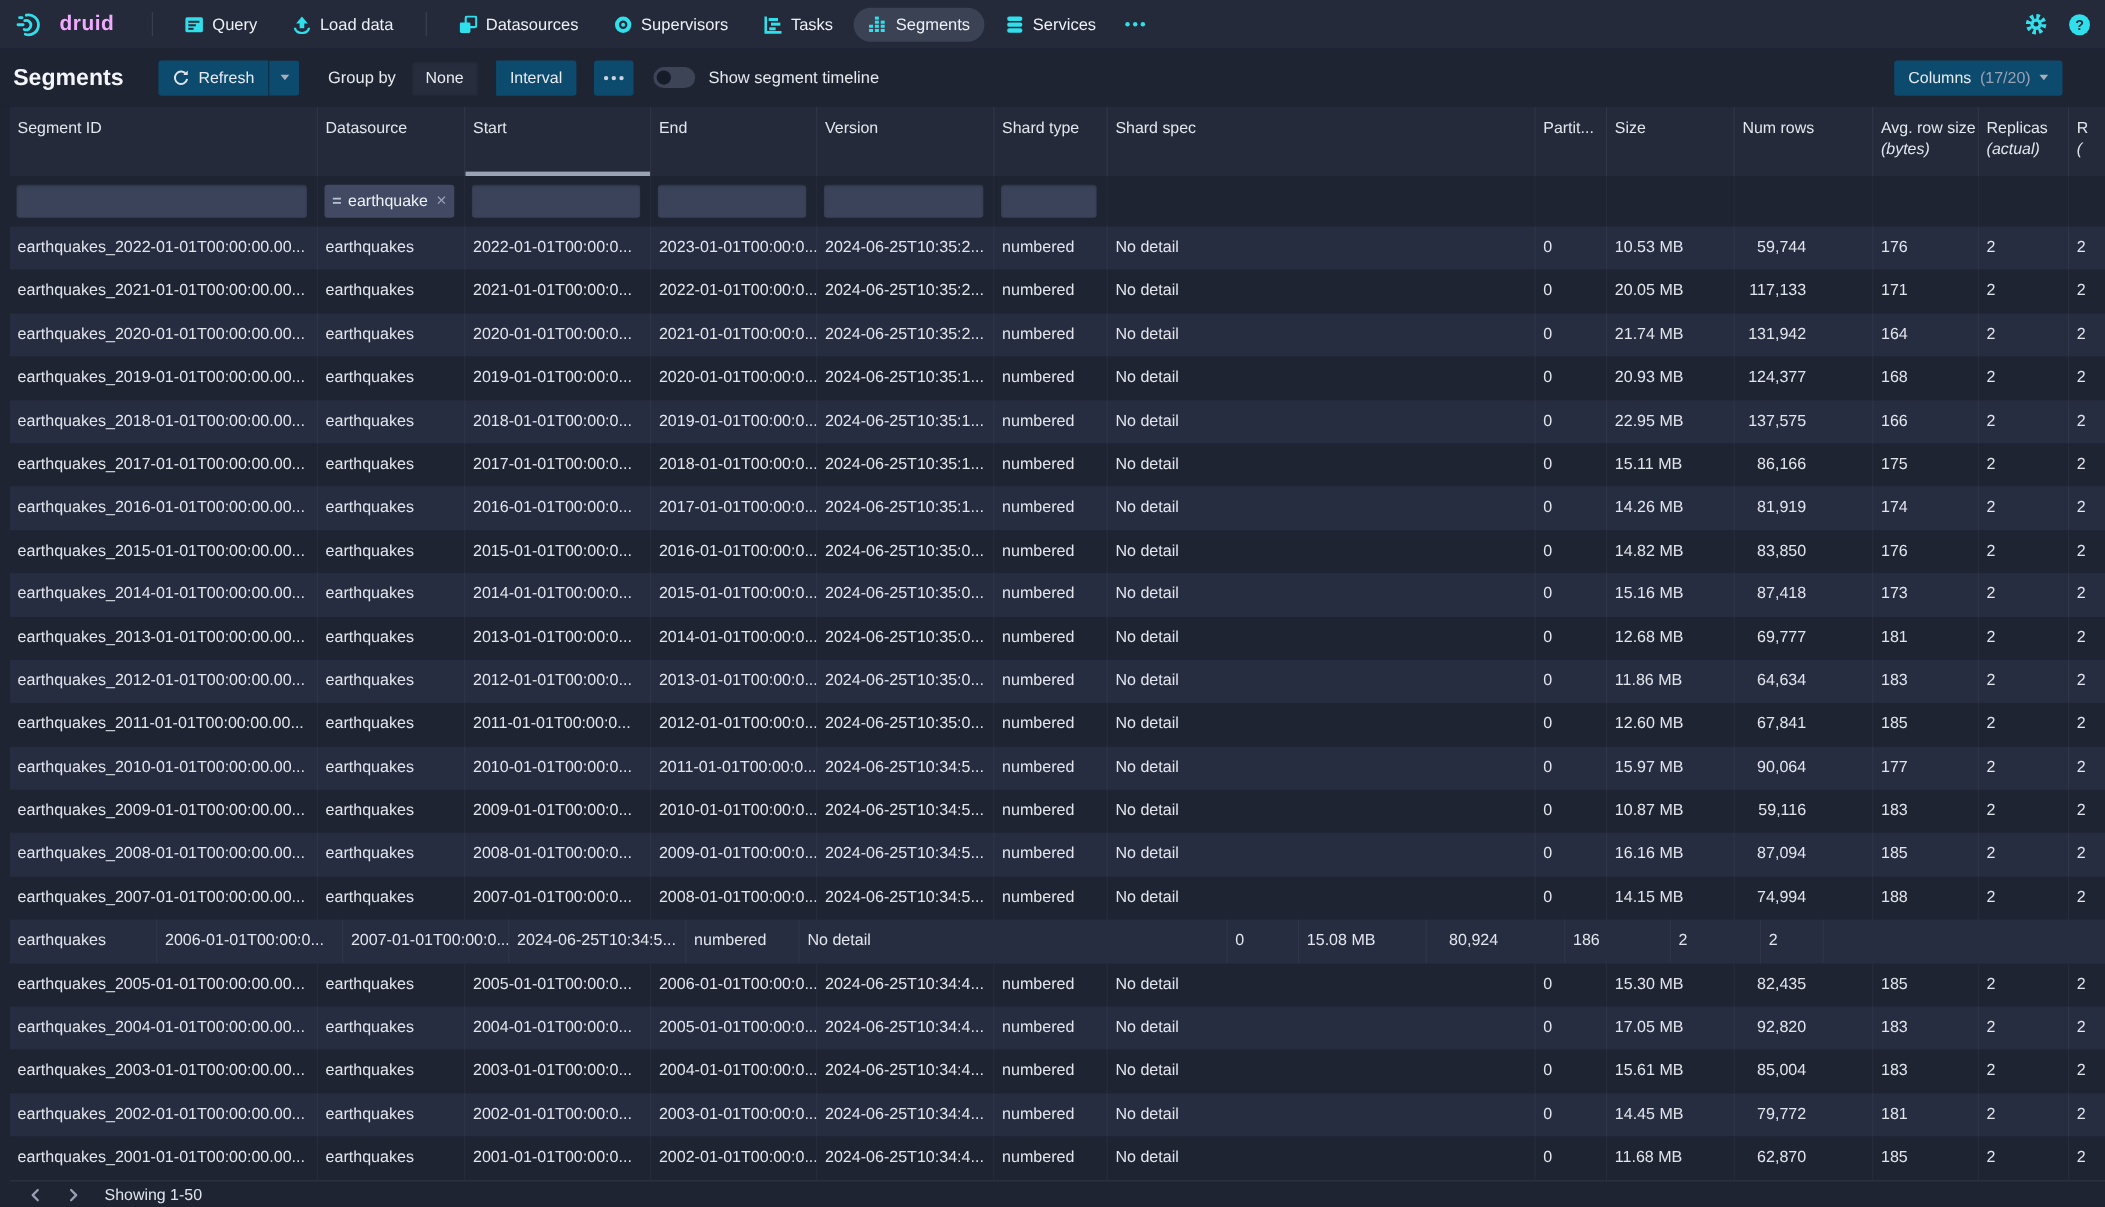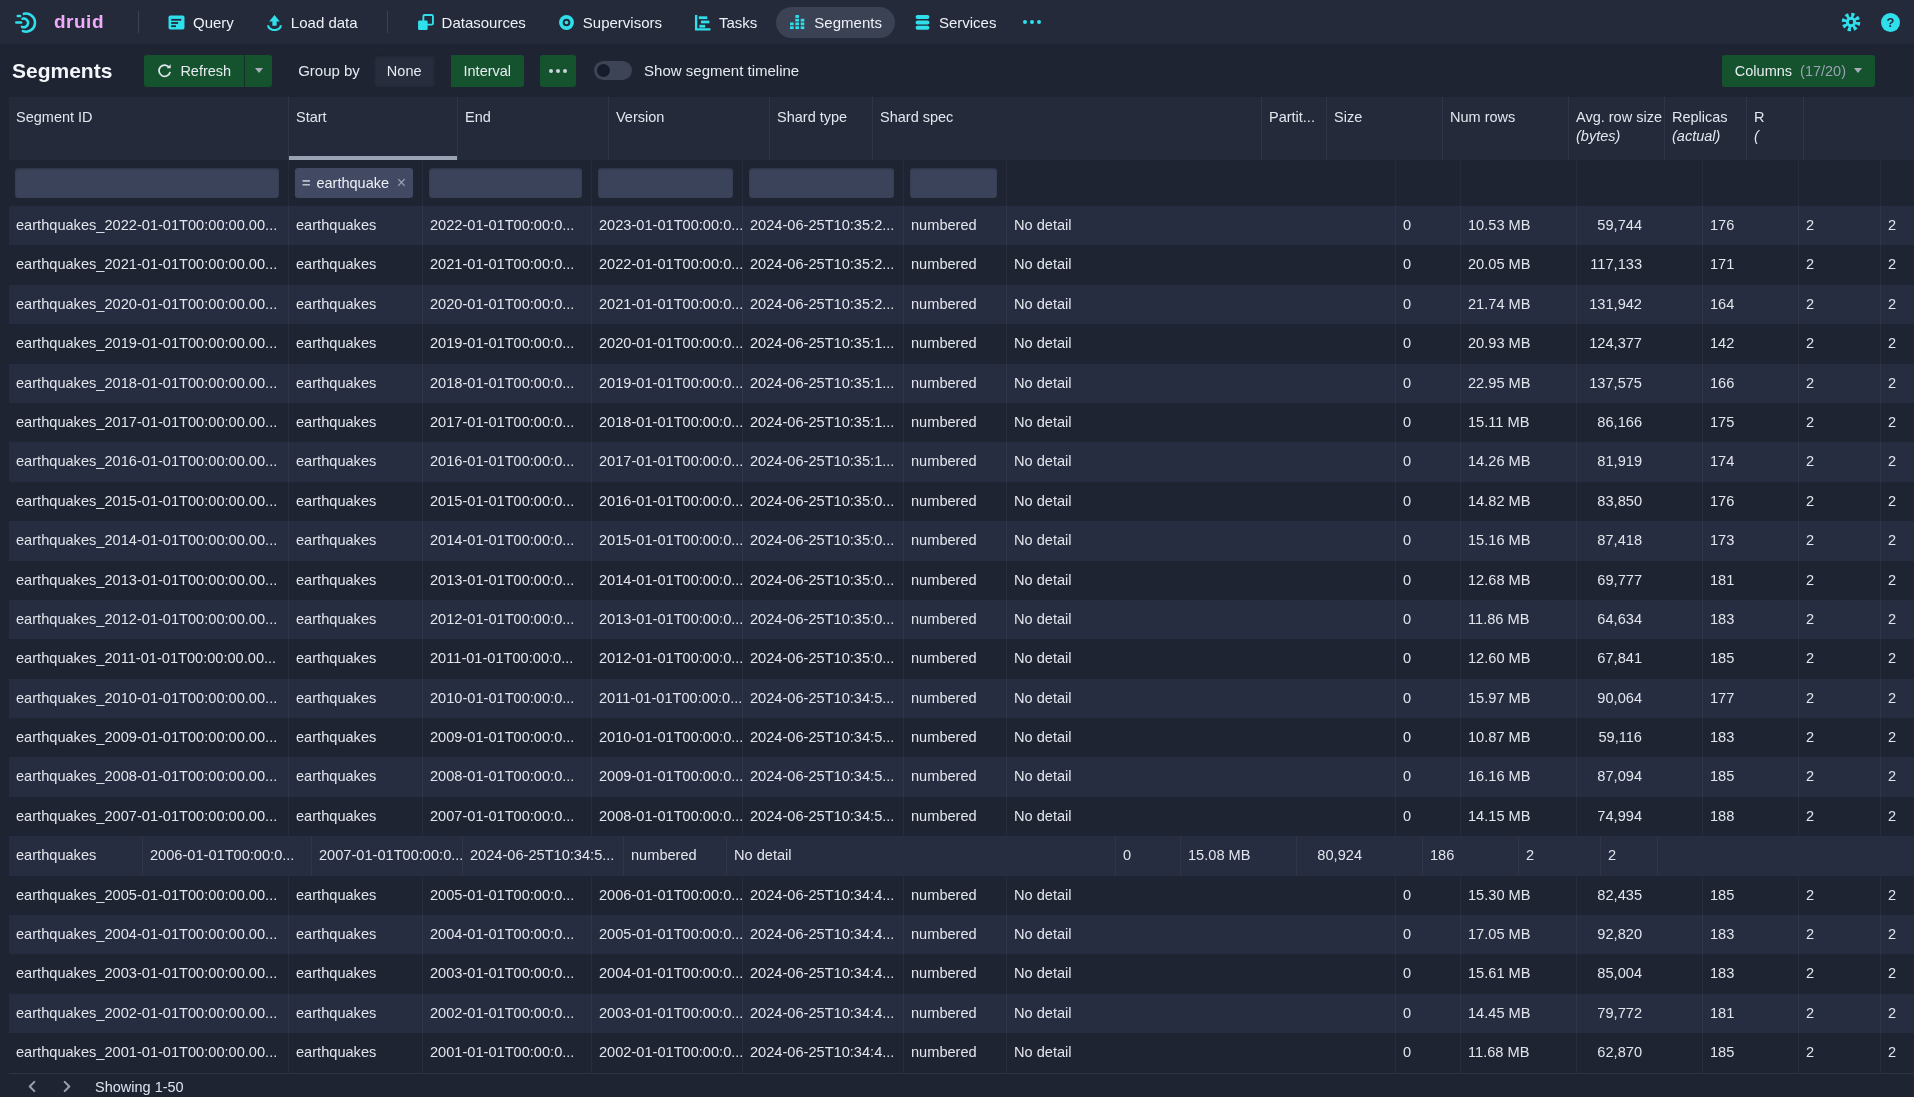--- a/index.html
+++ b/index.html
@@ -15,21 +15,21 @@
   .nav-item.active { background:#3a4254; }
   .nav-right { margin-left:auto; display:flex; align-items:center; gap:20px; }
   .dots { display:flex; gap:3px; padding:6px 8px; cursor:pointer; }
   .dots i { width:4px; height:4px; border-radius:50%; background:#2fe0ec; display:block; }
   .dots.gray i { background:#cdd2de; }
   .help-badge { width:19px; height:19px; border-radius:50%; background:#2fe0ec; color:#232a39;
     font-weight:bold; font-size:13px; display:flex; align-items:center; justify-content:center; cursor:pointer; }
 
   .toolbar { height:53px; display:flex; align-items:center; padding:0 12px; background:#1f2433; }
   .page-title { font-size:21px; font-weight:bold; color:#f3f5f9; margin-right:32px; }
-  .btn { background:#14532d; border:none; color:#e8ebf2; font-size:14.5px; height:32px;
+  .btn { background:#0c4a6e; border:none; color:#e8ebf2; font-size:14.5px; height:32px;
     border-radius:3px; padding:0 13px; display:inline-flex; align-items:center; gap:8px;
     cursor:pointer; font-family:inherit; white-space:nowrap; }
   .split { display:inline-flex; margin-right:26px; }
   .split .btn-main { border-radius:3px 0 0 3px; }
   .split .btn-caret { border-radius:0 3px 3px 0; width:28px; padding:0; justify-content:center;
     border-left:1px solid rgba(17,20,31,0.55); }
   .tool-label { font-size:15px; color:#e6e9f0; margin-right:14px; }
   .btn-group { display:inline-flex; margin-right:16px;gap:16px; }
   .btn-group .btn { border-radius:0; }
   .btn-group .btn:first-child { border-radius:3px 0 0 3px; }
@@ -214,20 +214,21 @@
   <button class="btn columns-btn">
     <span>Columns</span>
     <span class="muted">(17/20)</span>
     <span class="caret-down"></span>
   </button>
 </div>
 
 <div class="table">
   <div class="thead">
     <div class="th c0"><span>Segment ID</span></div>
+    <div class="th c1"><span>Datasource</span></div>
     <div class="th c2 sorted"><span>Start</span></div>
     <div class="th c3"><span>End</span></div>
     <div class="th c4"><span>Version</span></div>
     <div class="th c5"><span>Shard type</span></div>
     <div class="th c6"><span>Shard spec</span></div>
     <div class="th c7"><span>Partit...</span></div>
     <div class="th c8"><span>Size</span></div>
     <div class="th c9"><span>Num rows</span></div>
     <div class="th c10"><span>Avg. row size</span><span class="sub">(bytes)</span></div>
     <div class="th c11"><span>Replicas</span><span class="sub">(actual)</span></div>
@@ -306,21 +307,21 @@
       <div class="td c0">earthquakes_2019-01-01T00:00:00.00...</div>
       <div class="td c1">earthquakes</div>
       <div class="td c2">2019-01-01T00:00:0...</div>
       <div class="td c3">2020-01-01T00:00:0...</div>
       <div class="td c4">2024-06-25T10:35:1...</div>
       <div class="td c5">numbered</div>
       <div class="td c6">No detail</div>
       <div class="td c7">0</div>
       <div class="td c8">20.93 MB</div>
       <div class="td c9"><span class="braced">124,377</span></div>
-      <div class="td c10">142</div>
+      <div class="td c10">168</div>
       <div class="td c11">2</div>
       <div class="td c12">2</div>
     </div>
       <div class="tr odd">
       <div class="td c0">earthquakes_2018-01-01T00:00:00.00...</div>
       <div class="td c1">earthquakes</div>
       <div class="td c2">2018-01-01T00:00:0...</div>
       <div class="td c3">2019-01-01T00:00:0...</div>
       <div class="td c4">2024-06-25T10:35:1...</div>
       <div class="td c5">numbered</div>

